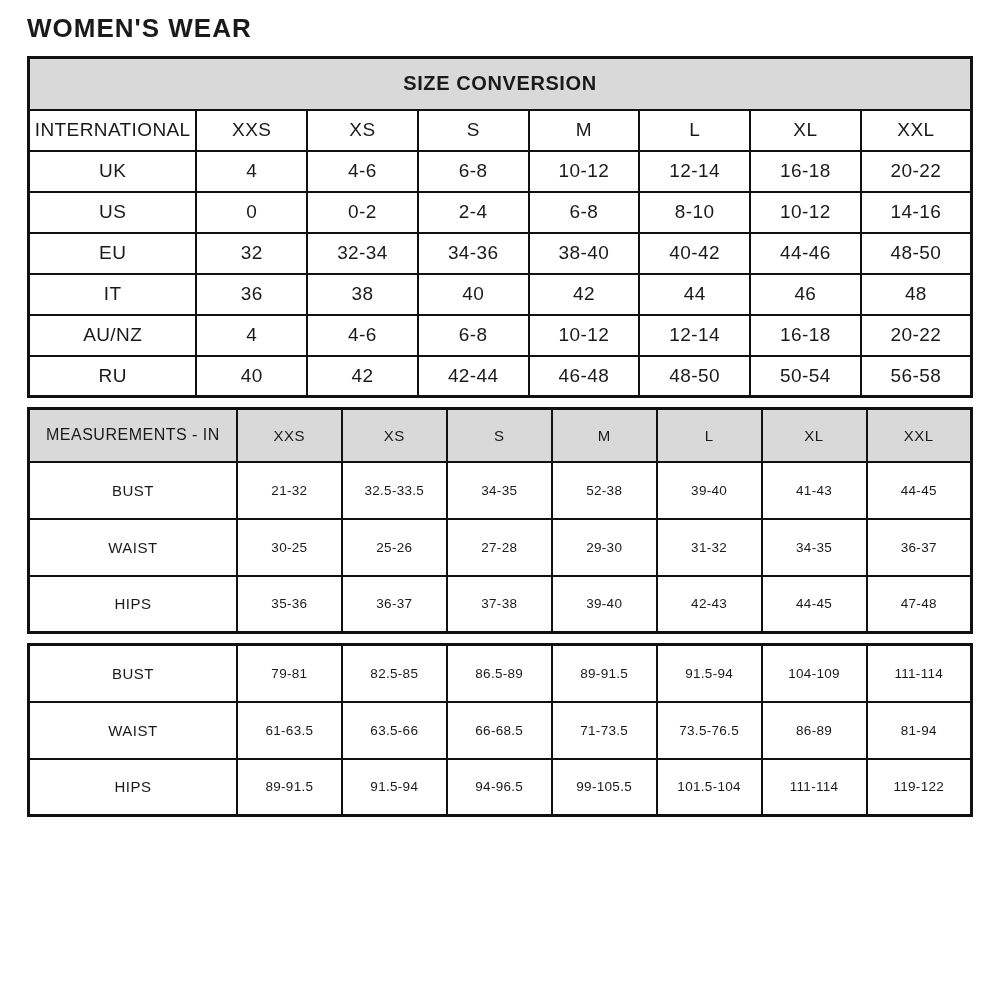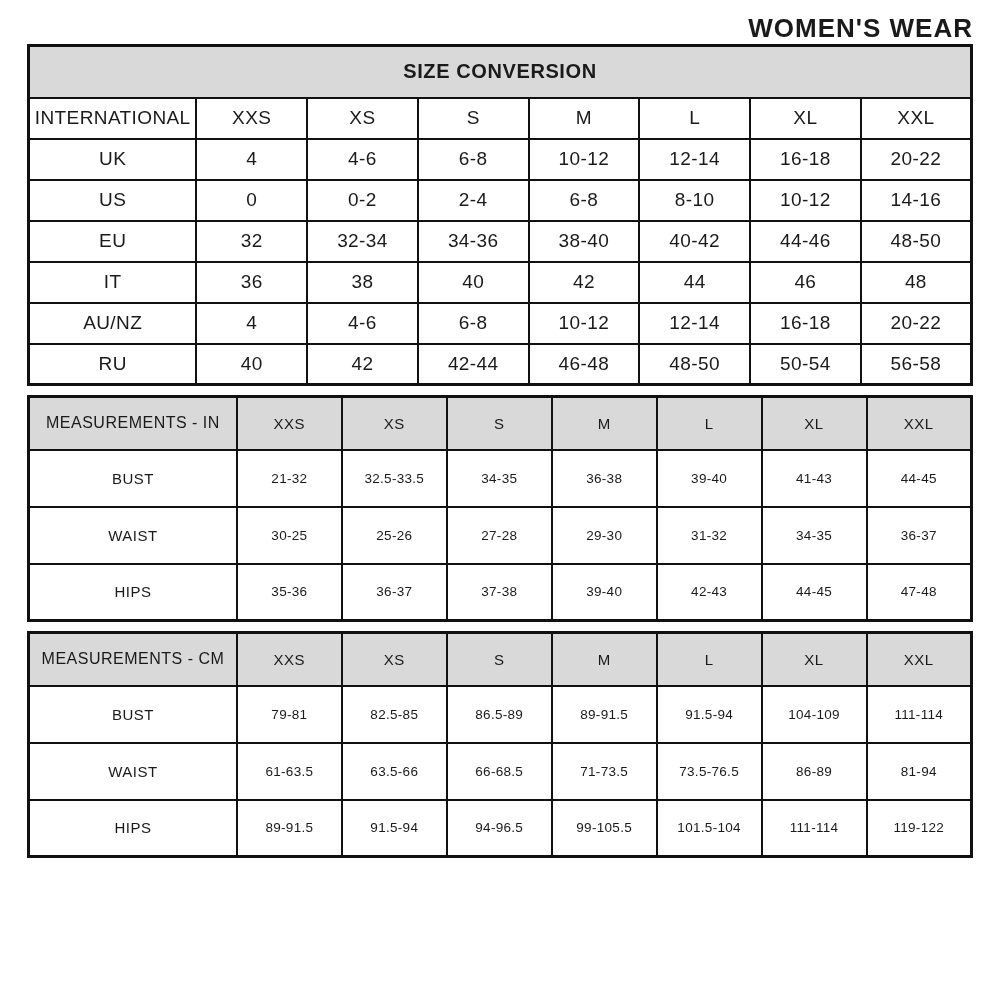--- a/index.html
+++ b/index.html
@@ -4,26 +4,26 @@
 <style>
   * { box-sizing: border-box; margin: 0; padding: 0; }
   html, body {
     width: 1000px;
     background: #ffffff;
     color: #1a1a1a;
     font-family: "Liberation Sans", sans-serif;
   }
   .page { width: 1000px; height: 1000px; padding: 12px 27px 0 27px; background: #ffffff; }
   h1.page-title {
-    text-align: right;
+    text-align: left;
     font-size: 26px;
     font-weight: 700;
     letter-spacing: 1px;
     line-height: 32px;
-    margin-bottom: 0;
+    margin-bottom: 12px;
   }
   table {
     width: 100%;
     border-collapse: collapse;
     table-layout: fixed;
     border: 3px solid #111111;
   }
   td {
     border: 2px solid #111111;
     text-align: center;
@@ -174,21 +174,21 @@
       <td>M</td>
       <td>L</td>
       <td>XL</td>
       <td>XXL</td>
     </tr>
     <tr>
       <td class="row-label">BUST</td>
       <td>21-32</td>
       <td>32.5-33.5</td>
       <td>34-35</td>
-      <td>36-38</td>
+      <td>52-38</td>
       <td>39-40</td>
       <td>41-43</td>
       <td>44-45</td>
     </tr>
     <tr>
       <td class="row-label">WAIST</td>
       <td>30-25</td>
       <td>25-26</td>
       <td>27-28</td>
       <td>29-30</td>
@@ -216,30 +216,20 @@
       <col class="c-first">
         <col>
         <col>
         <col>
         <col>
         <col>
         <col>
         <col>
     </colgroup>
     <tbody>
-        <tr class="head-row">
-      <td class="row-label">MEASUREMENTS - CM</td>
-      <td>XXS</td>
-      <td>XS</td>
-      <td>S</td>
-      <td>M</td>
-      <td>L</td>
-      <td>XL</td>
-      <td>XXL</td>
-    </tr>
     <tr>
       <td class="row-label">BUST</td>
       <td>79-81</td>
       <td>82.5-85</td>
       <td>86.5-89</td>
       <td>89-91.5</td>
       <td>91.5-94</td>
       <td>104-109</td>
       <td>111-114</td>
     </tr>

